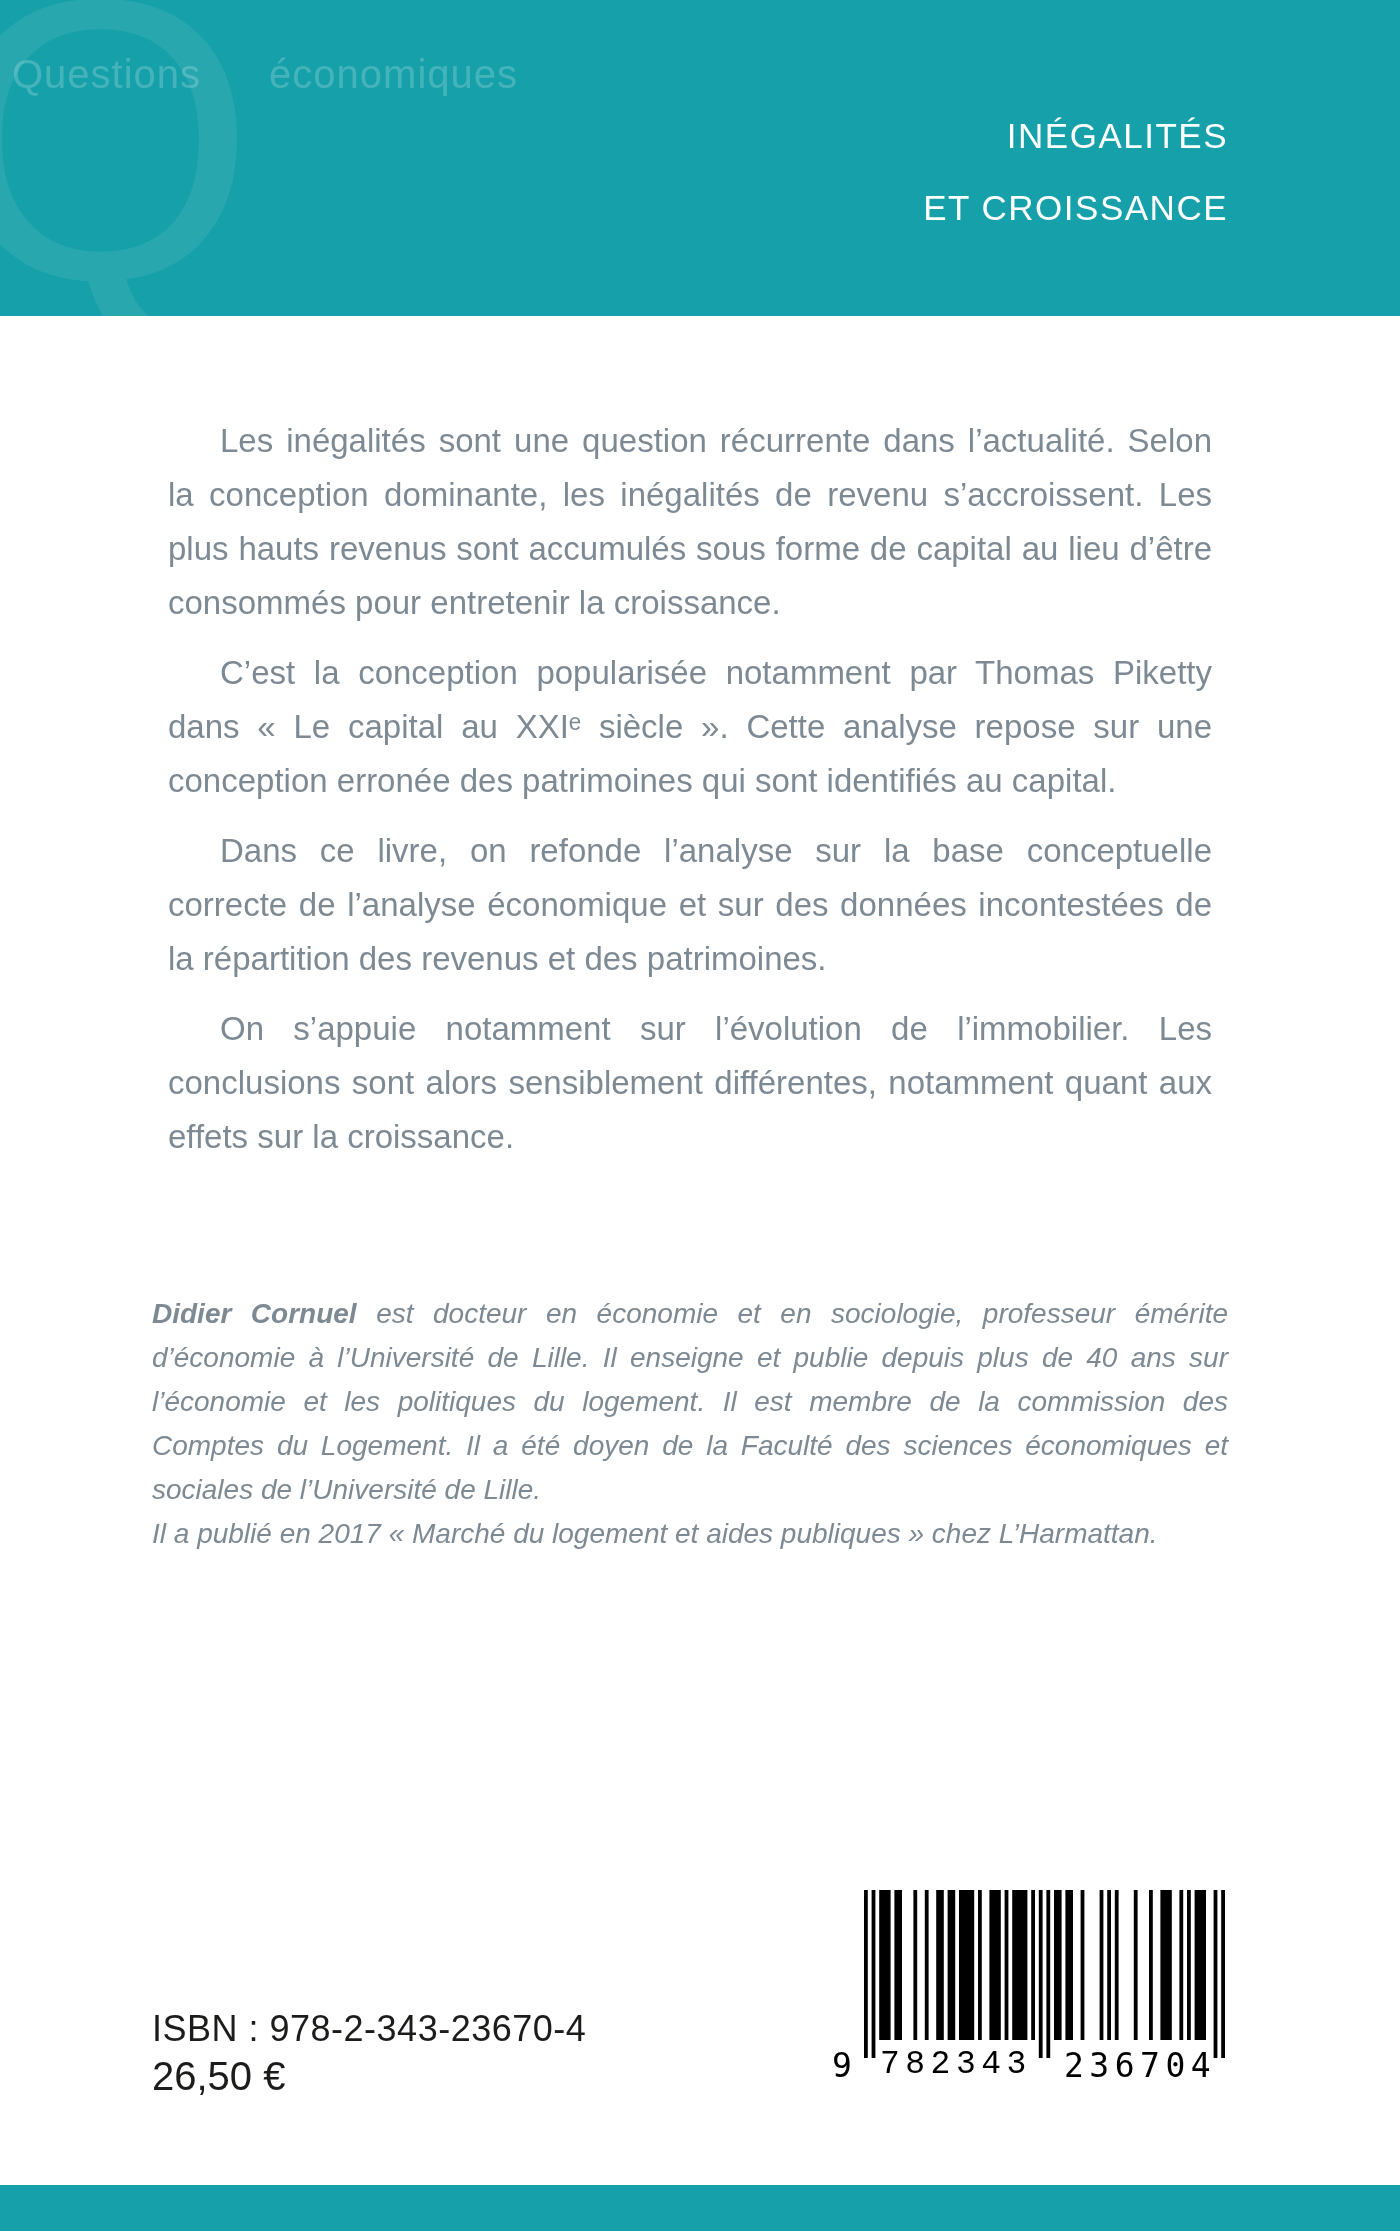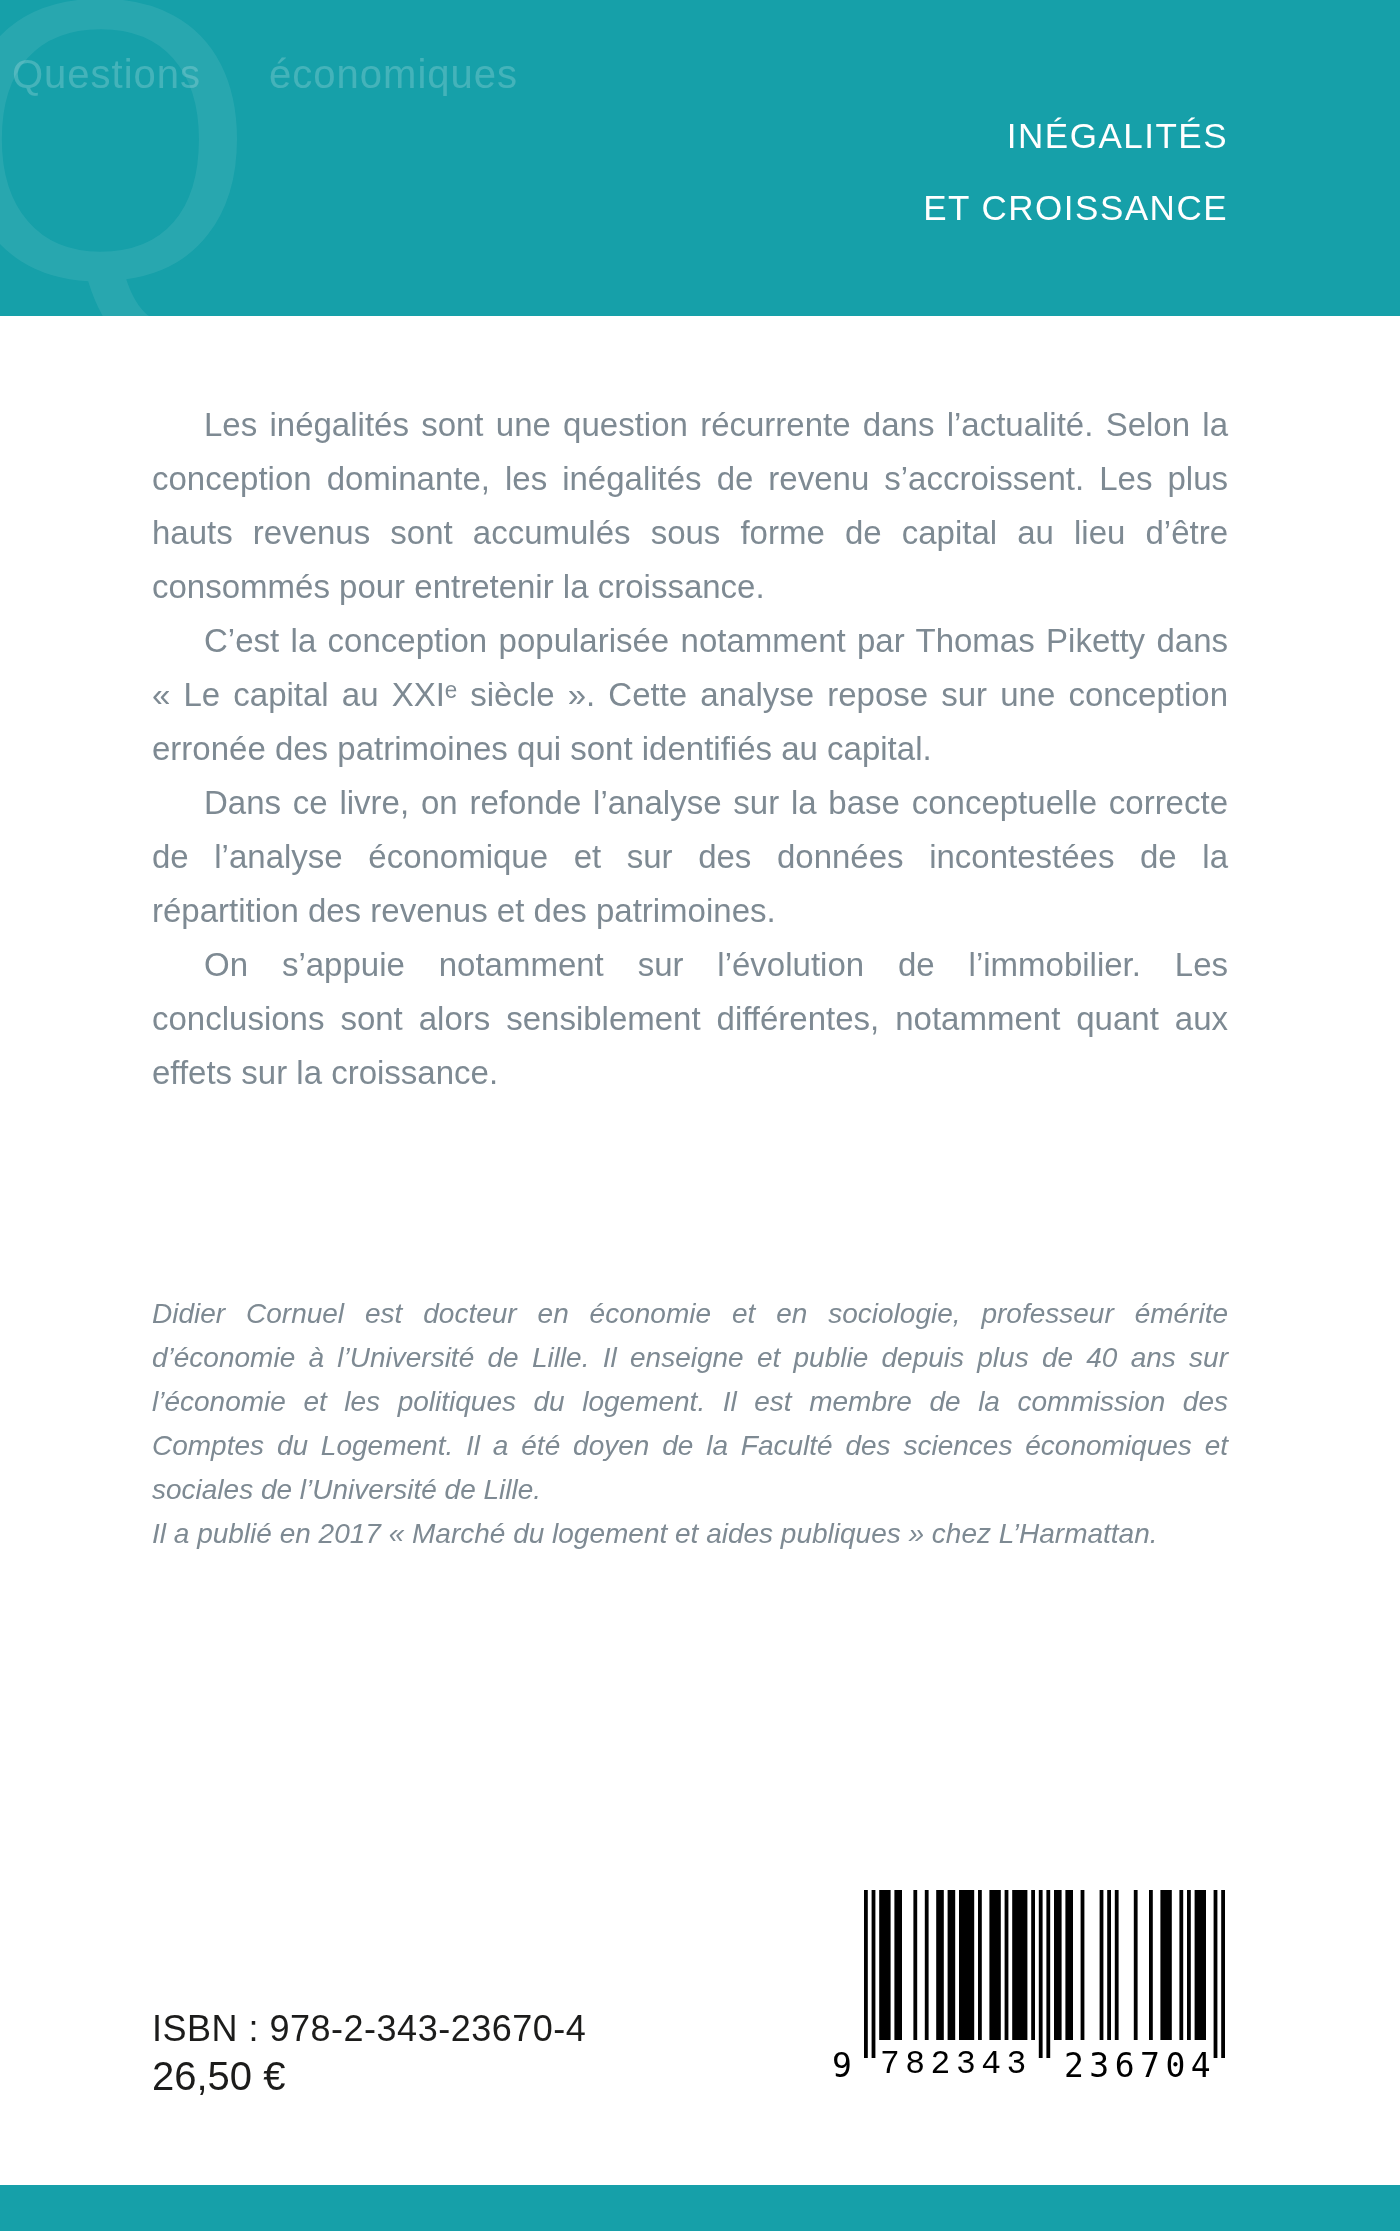--- a/index.html
+++ b/index.html
@@ -53,35 +53,35 @@
   
   .synopsis {
     position: absolute;
     left: 152px; top: 398px;
     width: 1076px;
     color: var(--body-text, #7e8a93);
     font-size: 33px;
     line-height: 54px;
     text-align: justify;
   }
-  .synopsis p { margin: 0; text-indent: 52px; }
+  .synopsis p { margin: 16px; text-indent: 52px; }
 
   
   .bio {
     position: absolute;
     left: 152px; top: 1292px;
     width: 1076px;
     color: var(--body-text, #7e8a93);
     font-size: 28px;
     line-height: 44px;
     font-style: italic;
     text-align: justify;
   }
   .bio p { margin: 0; }
-  .bio .author-name { font-weight: normal; margin-top: 48px; }
+  .bio .author-name { font-weight: bold; margin-top: 48px; }
 
   
   .isbn {
     position: absolute;
     left: 152px; top: 2008px;
     font-size: 36px;
     color: var(--dark-text, #1c1c1b);
     letter-spacing: 0.5px;
   }
   .price {

